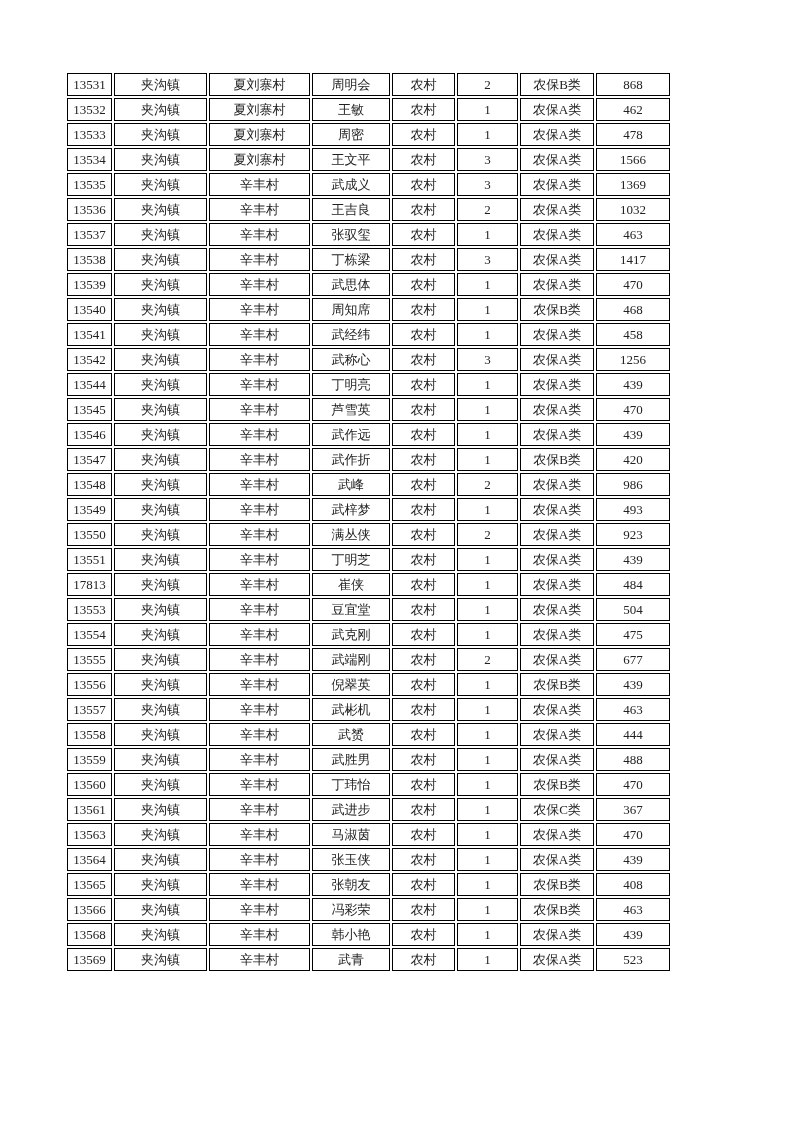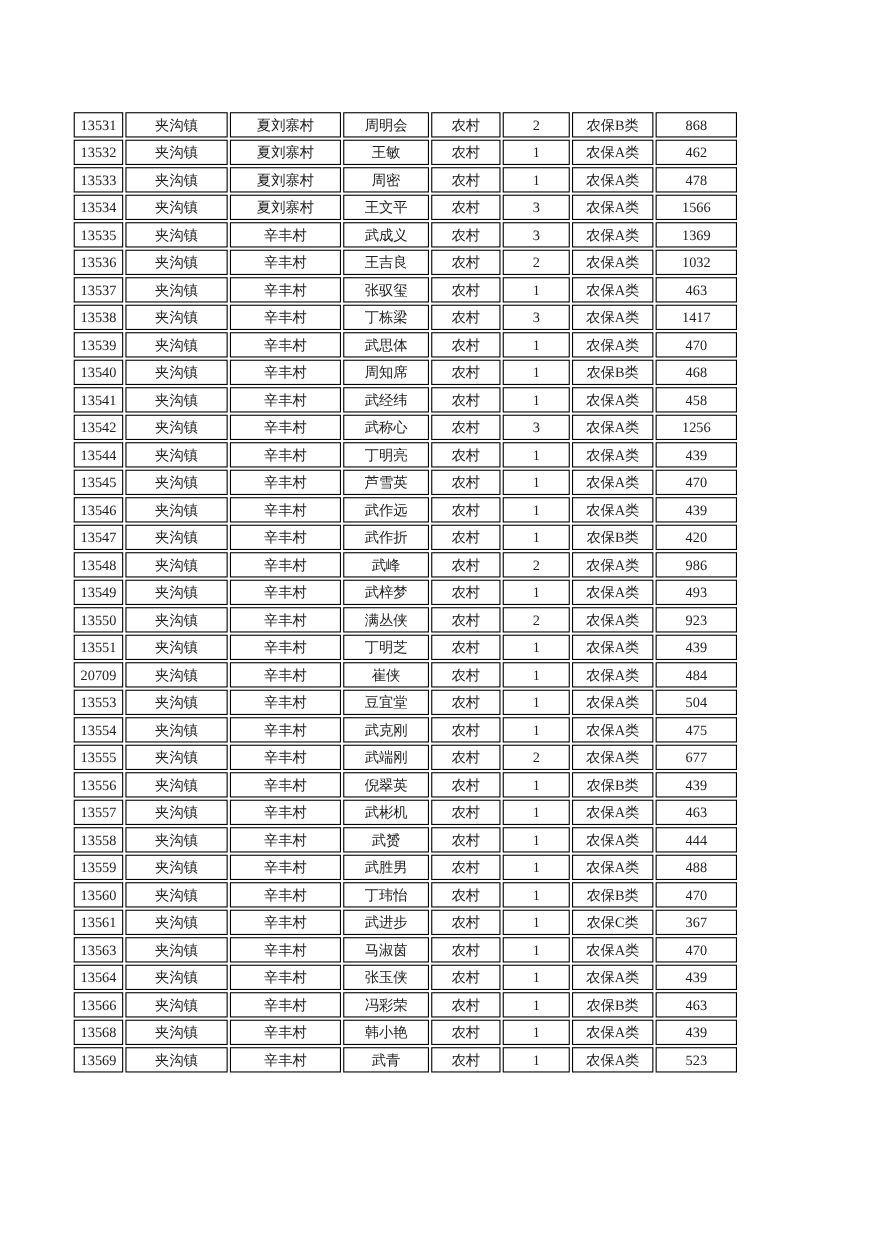--- a/index.html
+++ b/index.html
@@ -17,21 +17,20 @@
     overflow: hidden;
   }
   table.records {
     position: absolute;
     left: 65px;
     top: 71px;
     border-collapse: separate;
     border-spacing: 2px;
     table-layout: fixed;
     background: #ffffff;
-    margin-top: 29px;
   }
   table.records td {
     border: 1px solid #000000;
     height: 21px;
     line-height: 21px;
     text-align: center;
     vertical-align: middle;
     font-size: 13px;
     color: #222222;
     white-space: nowrap;
@@ -257,21 +256,21 @@
           <td>13551</td>
           <td>夹沟镇</td>
           <td>辛丰村</td>
           <td>丁明芝</td>
           <td>农村</td>
           <td>1</td>
           <td>农保A类</td>
           <td>439</td>
         </tr>
         <tr>
-          <td>20709</td>
+          <td>17813</td>
           <td>夹沟镇</td>
           <td>辛丰村</td>
           <td>崔侠</td>
           <td>农村</td>
           <td>1</td>
           <td>农保A类</td>
           <td>484</td>
         </tr>
         <tr>
           <td>13553</td>
@@ -375,20 +374,30 @@
         </tr>
         <tr>
           <td>13564</td>
           <td>夹沟镇</td>
           <td>辛丰村</td>
           <td>张玉侠</td>
           <td>农村</td>
           <td>1</td>
           <td>农保A类</td>
           <td>439</td>
+        </tr>
+        <tr>
+          <td>13565</td>
+          <td>夹沟镇</td>
+          <td>辛丰村</td>
+          <td>张朝友</td>
+          <td>农村</td>
+          <td>1</td>
+          <td>农保B类</td>
+          <td>408</td>
         </tr>
         <tr>
           <td>13566</td>
           <td>夹沟镇</td>
           <td>辛丰村</td>
           <td>冯彩荣</td>
           <td>农村</td>
           <td>1</td>
           <td>农保B类</td>
           <td>463</td>

